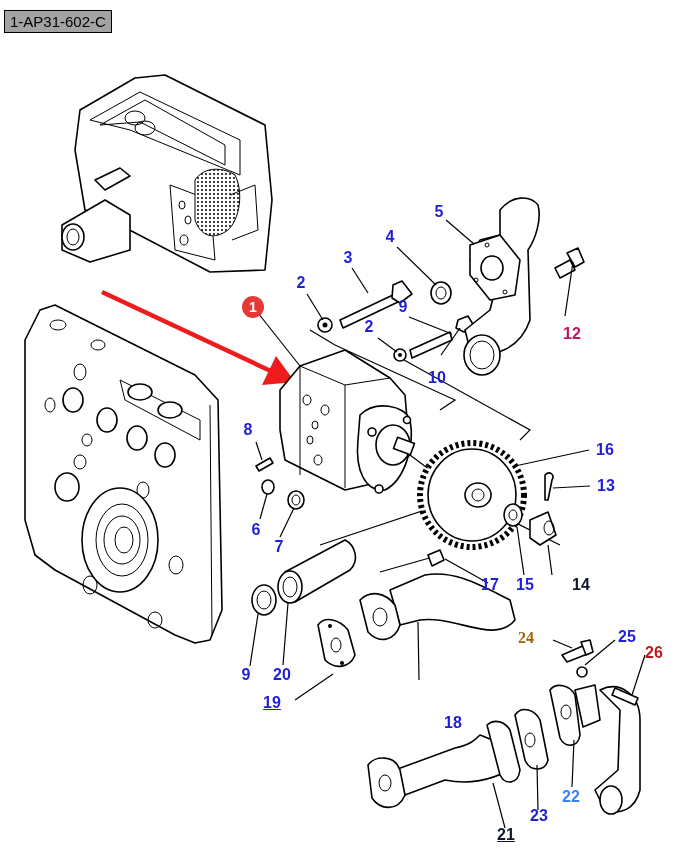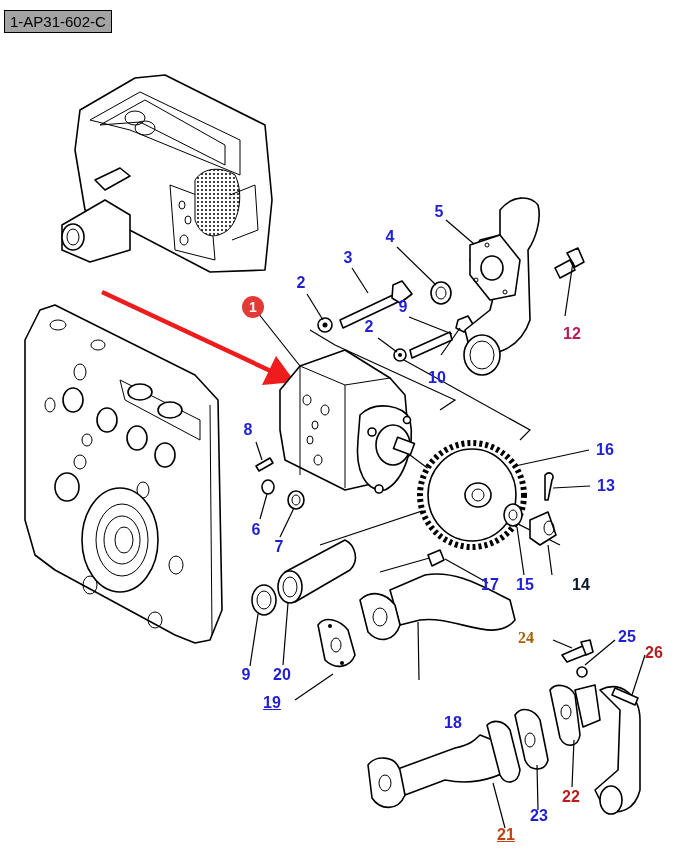--- a/index.html
+++ b/index.html
@@ -229,18 +229,18 @@
 <div class="callout" style="left: 246px; top: 675px; color: rgb(31, 31, 214);">9</div>
 <div class="callout" style="left: 572px; top: 334px; color: #be185d;">12</div>
 <div class="callout" style="left: 606px; top: 486px; color: rgb(31, 31, 214);">13</div>
 <div class="callout" style="left: 581px; top: 585px; color: #0f172a;">14</div>
 <div class="callout" style="left: 525px; top: 585px; color: rgb(31, 31, 214);">15</div>
 <div class="callout" style="left: 605px; top: 450px; color: rgb(31, 31, 214);">16</div>
 <div class="callout" style="left: 490px; top: 585px; color: rgb(31, 31, 214);">17</div>
 <div class="callout" style="left: 419px; top: 723px; color: rgb(31, 31, 214); margin-left: 34px;">18</div>
 <div class="callout" style="left: 272px; top: 703px; color: rgb(31, 31, 214); text-decoration: underline;">19</div>
 <div class="callout" style="left: 282px; top: 675px; color: rgb(31, 31, 214);">20</div>
-<div class="callout" style="left: 506px; top: 835px; color: #c2410c; text-decoration: underline;">21</div>
-<div class="callout" style="left: 571px; top: 797px; color: #b91c1c;">22</div>
+<div class="callout" style="left: 506px; top: 835px; color: #0f172a; text-decoration: underline;">21</div>
+<div class="callout" style="left: 571px; top: 797px; color: #3b82f6;">22</div>
 <div class="callout" style="left: 539px; top: 816px; color: rgb(31, 31, 214);">23</div>
 <div class="callout" style="left: 526px; top: 638px; color: #a16207; font-family: Liberation Serif, serif;">24</div>
 <div class="callout" style="left: 627px; top: 637px; color: rgb(31, 31, 214);">25</div>
 <div class="callout" style="left: 654px; top: 653px; color: #b91c1c;">26</div>
 
 </body></html>

